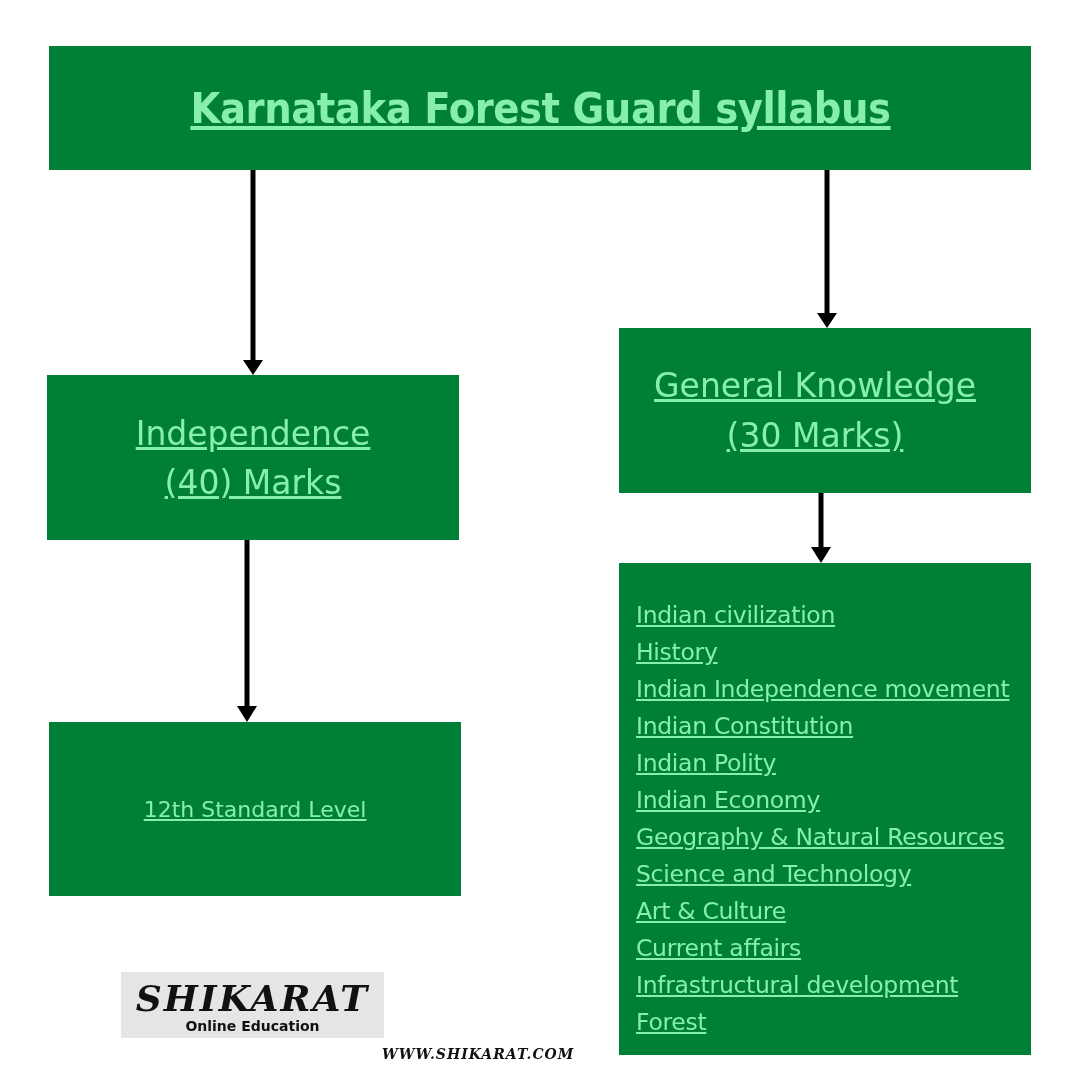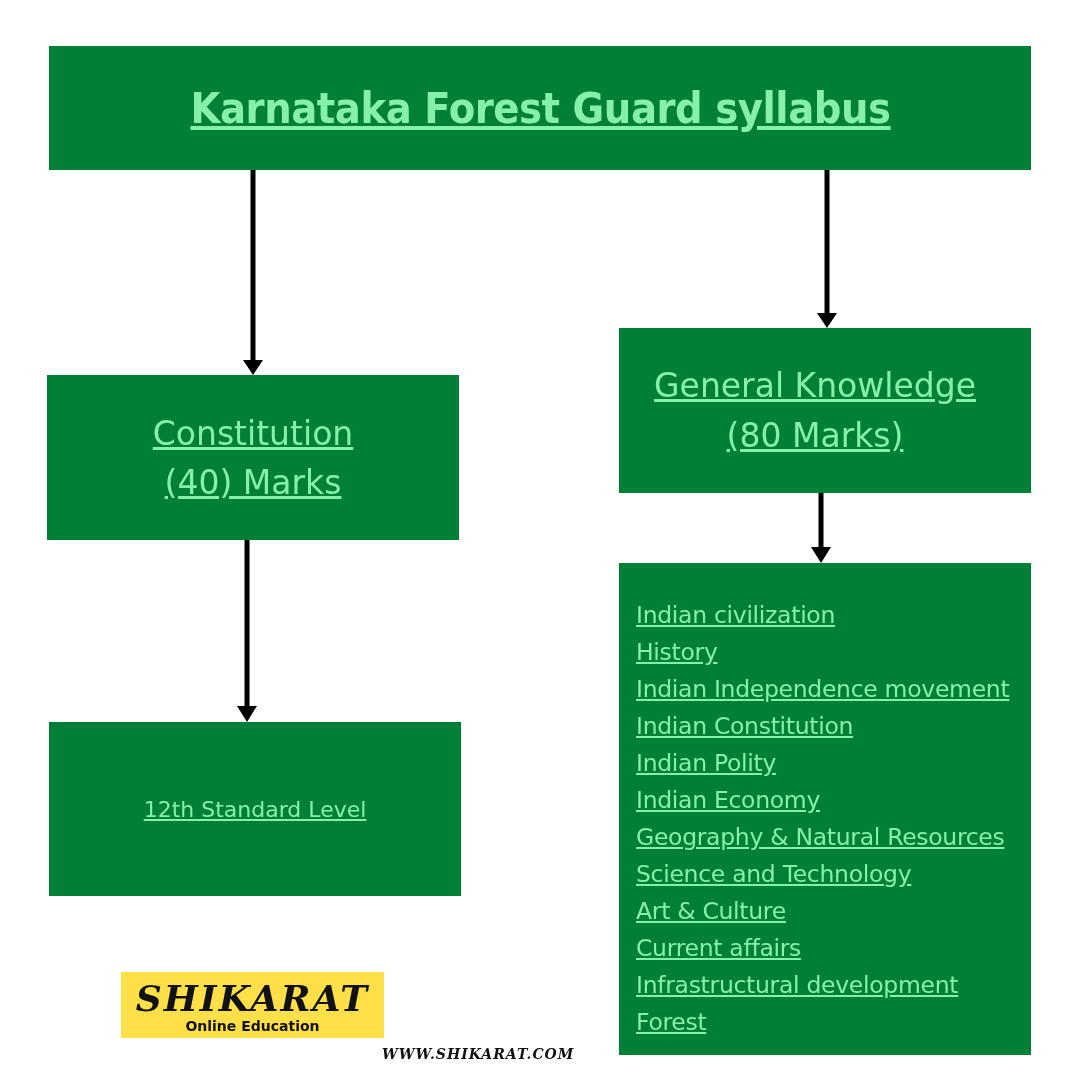--- a/index.html
+++ b/index.html
@@ -26,21 +26,21 @@
   #level-box { left: 49px; top: 722px; width: 412px; height: 174px; font-size: 22px; }
   #gk-box { left: 619px; top: 328px; width: 412px; height: 165px; font-size: 33px; line-height: 50px; }
   #gk-box .inner { margin-left: -20px; }
   #topics-box { left: 619px; top: 563px; width: 412px; height: 492px; padding: 26px 0 0 9px; }
   .topics { list-style: none; margin: 8px; padding: 0; }
   .topics li { font-size: 23.5px; line-height: 37px; white-space: nowrap; letter-spacing: -0.3px; }
   .txt { font-weight: normal; }
   .arrow { position: absolute; }
   #logo {
     position: absolute; left: 121px; top: 972px; width: 263px; height: 66px;
-    background: #fde047; text-align: center;
+    background: #e5e5e5; text-align: center;
   }
   #logo .brand {
     font-family: "DejaVu Serif", serif; font-weight: bold; font-style: italic;
     font-size: 36px; color: #111; letter-spacing: 2px; line-height: 40px; margin-top: 6px;
   }
   #logo .sub {
     font-family: "DejaVu Sans", sans-serif; font-weight: bold; font-size: 14px; color: #111;
     line-height: 16px;
   }
   #website {
@@ -67,32 +67,32 @@
 <svg class="arrow" style="left:234px;top:540px" width="26" height="183">
   <line x1="13" y1="0" x2="13" y2="168" stroke="#000" stroke-width="5"></line>
   <polygon points="3,166 23,166 13,182" fill="#000"></polygon>
 </svg>
 <svg class="arrow" style="left:808px;top:493px" width="26" height="71">
   <line x1="13" y1="0" x2="13" y2="56" stroke="#000" stroke-width="5"></line>
   <polygon points="3,54 23,54 13,70" fill="#000"></polygon>
 </svg>
 
 <div class="box center" id="math-box">
-  <span class="txt">Constitution</span>
+  <span class="txt">Independence</span>
   <span class="txt">(40) Marks</span>
 </div>
 
 <div class="box center" id="level-box">
   <span class="txt">12th Standard Level</span>
 </div>
 
 <div class="box center" id="gk-box">
   <div class="inner">
     <div class="txt">General Knowledge</div>
-    <div class="txt">(80 Marks)</div>
+    <div class="txt">(30 Marks)</div>
   </div>
 </div>
 
 <div class="box" id="topics-box">
   <ul class="topics">
     <li>Indian civilization</li>
     <li>History</li>
     <li>Indian Independence movement</li>
     <li>Indian Constitution</li>
     <li>Indian Polity</li>

